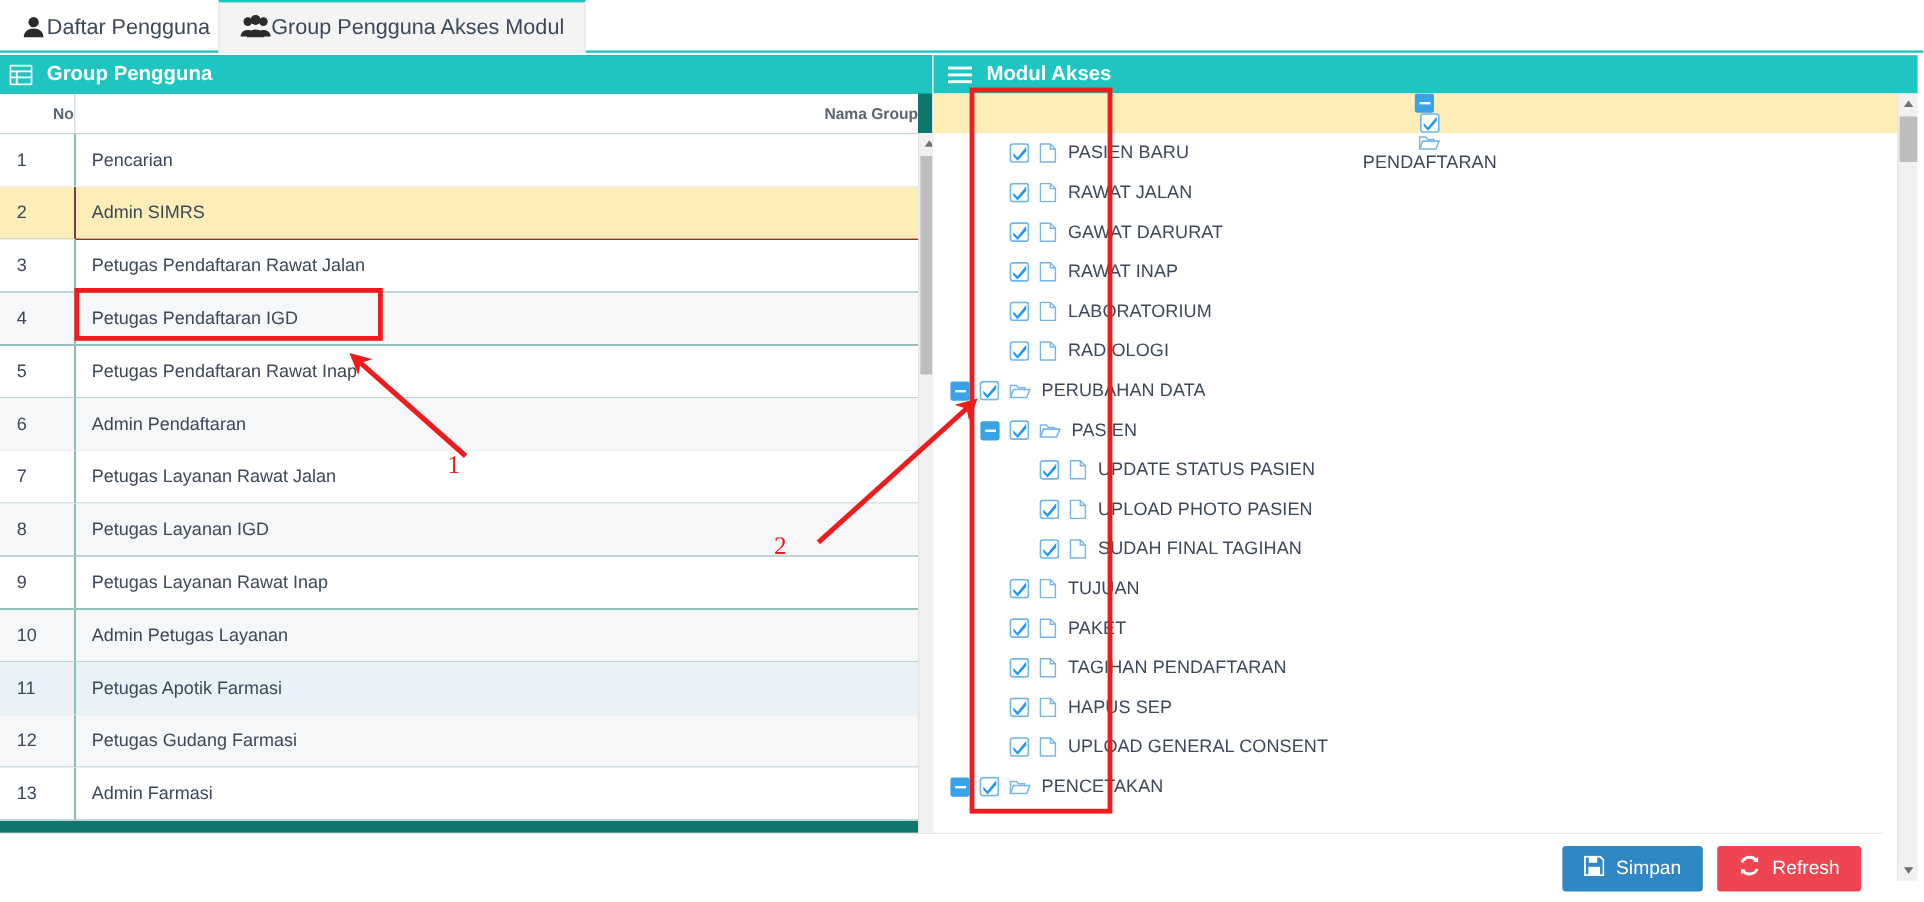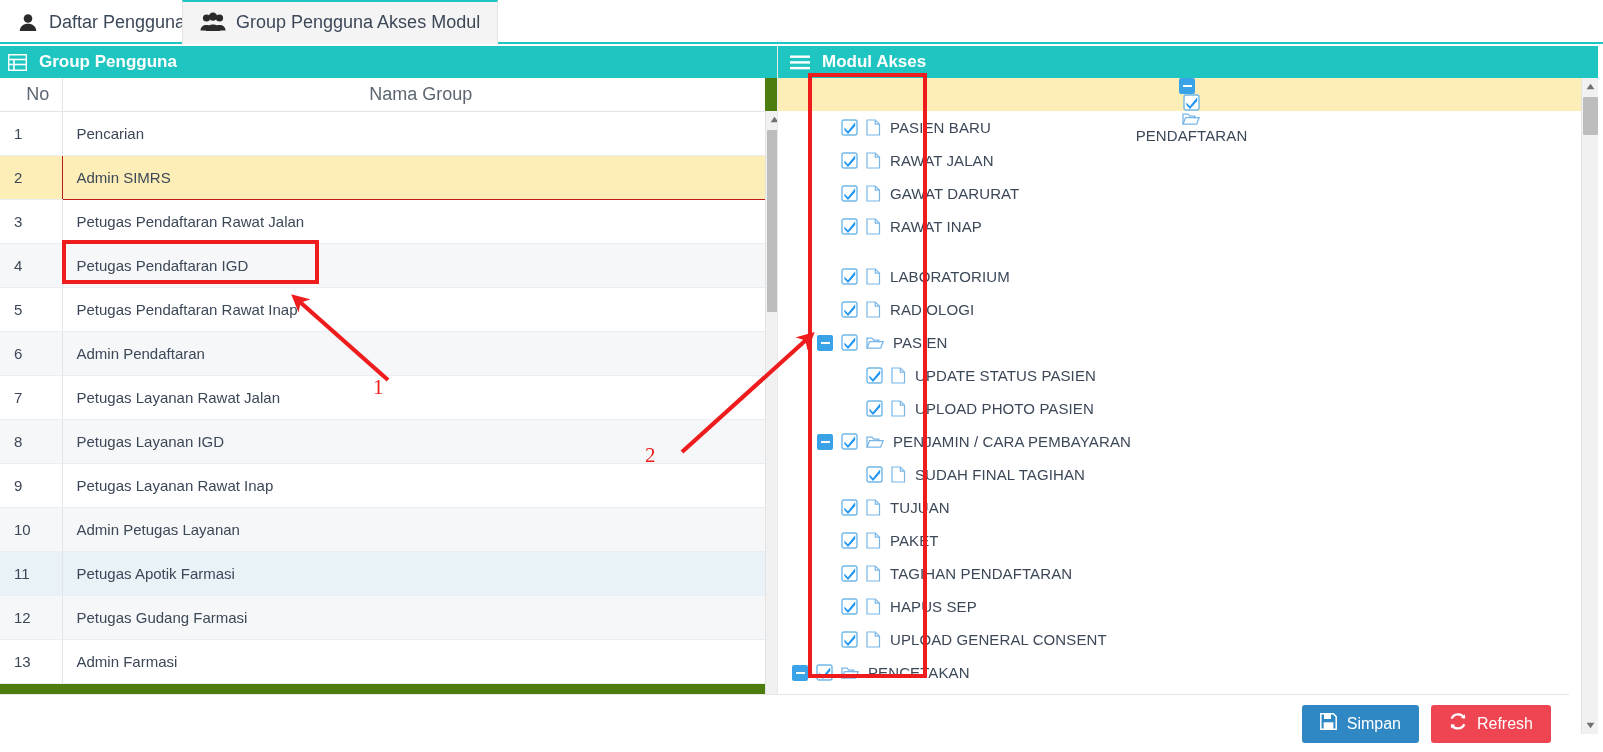--- a/index.html
+++ b/index.html
@@ -26,21 +26,20 @@
     height: 44px;
     background: #ffffff;
     border-bottom: 2px solid #1fc5c0;
   }
   .tab {
     position: absolute;
     top: 0;
     height: 44px;
     display: flex;
     align-items: center;
-    gap: 10px;
     padding: 0 17px;
     font-size: 18px;
     color: #3c4858;
     cursor: pointer;
     background: transparent;
     border: none;
   }
   .tab.active {
     background: #f4f4f4;
     border-top: 2px solid #1fc5c0;
@@ -49,21 +48,21 @@
     border-bottom: 2px solid #f4f4f4;
   }
   .tab-icon { display: inline-flex; align-items: center; }
 
   
   .panel-left {
     position: absolute;
     top: 46px; left: 0;
     width: 782px;
     height: 688px;
-    background: #4d7c0f;
+    background: #0f766e;
   }
   .panel-right {
     position: absolute;
     top: 46px; left: 777px;
     width: 821px;
     height: 688px;
     background: #ffffff;
     border-left: 1px solid #e9e9e9;
   }
 
@@ -86,24 +85,24 @@
     position: relative;
     height: 656px;
     overflow: hidden;
   }
   table.grid {
     border-collapse: collapse;
     width: 765px;
     table-layout: fixed;
   }
   table.grid th {
-    font-weight: 400;
-    font-size: 18px;
+    font-weight: 700;
+    font-size: 13px;
     color: #5c6670;
-    text-align: center;
+    text-align: right;
     height: 33px;
     padding: 0 0 0 14px;
     border-bottom: 1px solid #e2e5e8;
     background: #ffffff;
     vertical-align: middle;
   }
   table.grid td {
     font-size: 15px;
     color: #3c4858;
     height: 44px;
@@ -462,21 +461,21 @@
               </svg>
             </span>
             <span class="ficon">
               <svg width="15" height="17" viewBox="0 0 15 17">
                 <path d="M1 1h8.3l4.2 4.2V16H1z" fill="#ffffff" stroke="#79b6e8" stroke-width="1.2"></path>
                 <path d="M9.3 1v4.2h4.2" fill="none" stroke="#79b6e8" stroke-width="1.2"></path>
               </svg>
             </span>
             <span class="tlabel">RAWAT INAP</span>
           </div>
-          <div class="tnode" style="padding-left: 39px; margin-top: 17px;">
+          <div class="tnode" style="padding-left: 39px;">
             <span class="toggle-spacer"></span>
             <span class="cbx">
               <svg width="17" height="17" viewBox="0 0 17 17">
                 <rect x="1" y="1" width="15" height="15" rx="2" fill="#ffffff" stroke="#6fb8e8" stroke-width="1.4"></rect>
                 <path d="M3.4 8.6 L6.9 12.2 L14.2 3.2 L14.2 7.0 L7.0 15.0 L3.4 11.1 z" fill="#2196f3"></path>
               </svg>
             </span>
             <span class="ficon">
               <svg width="15" height="17" viewBox="0 0 15 17">
                 <path d="M1 1h8.3l4.2 4.2V16H1z" fill="#ffffff" stroke="#79b6e8" stroke-width="1.2"></path>
@@ -494,83 +493,83 @@
               </svg>
             </span>
             <span class="ficon">
               <svg width="15" height="17" viewBox="0 0 15 17">
                 <path d="M1 1h8.3l4.2 4.2V16H1z" fill="#ffffff" stroke="#79b6e8" stroke-width="1.2"></path>
                 <path d="M9.3 1v4.2h4.2" fill="none" stroke="#79b6e8" stroke-width="1.2"></path>
               </svg>
             </span>
             <span class="tlabel">RADIOLOGI</span>
           </div>
-          <div class="tnode" style="padding-left: 39px;">
+          <div class="tnode" style="padding-left: 14px;">
             <span class="toggle"></span>
             <span class="cbx">
               <svg width="17" height="17" viewBox="0 0 17 17">
                 <rect x="1" y="1" width="15" height="15" rx="2" fill="#ffffff" stroke="#6fb8e8" stroke-width="1.4"></rect>
                 <path d="M3.4 8.6 L6.9 12.2 L14.2 3.2 L14.2 7.0 L7.0 15.0 L3.4 11.1 z" fill="#2196f3"></path>
               </svg>
             </span>
             <span class="ficon">
               <svg width="18" height="16" viewBox="0 0 18 16">
                 <path d="M1 13.2V3.2h5l1.7 2h5.1v2.2" fill="none" stroke="#79b6e8" stroke-width="1.3"></path>
                 <path d="M1 13.2 L3.6 6.6 H17.2 L14.6 13.2 Z" fill="none" stroke="#79b6e8" stroke-width="1.3"></path>
               </svg>
             </span>
-            <span class="tlabel">PASIEN</span>
-          </div>
-          <div class="tnode" style="padding-left: 64px;">
-            <span class="toggle-spacer"></span>
-            <span class="cbx">
-              <svg width="17" height="17" viewBox="0 0 17 17">
-                <rect x="1" y="1" width="15" height="15" rx="2" fill="#ffffff" stroke="#6fb8e8" stroke-width="1.4"></rect>
-                <path d="M3.4 8.6 L6.9 12.2 L14.2 3.2 L14.2 7.0 L7.0 15.0 L3.4 11.1 z" fill="#2196f3"></path>
-              </svg>
-            </span>
-            <span class="ficon">
-              <svg width="15" height="17" viewBox="0 0 15 17">
-                <path d="M1 1h8.3l4.2 4.2V16H1z" fill="#ffffff" stroke="#79b6e8" stroke-width="1.2"></path>
-                <path d="M9.3 1v4.2h4.2" fill="none" stroke="#79b6e8" stroke-width="1.2"></path>
-              </svg>
-            </span>
-            <span class="tlabel">UPDATE STATUS PASIEN</span>
-          </div>
-          <div class="tnode" style="padding-left: 64px;">
-            <span class="toggle-spacer"></span>
-            <span class="cbx">
-              <svg width="17" height="17" viewBox="0 0 17 17">
-                <rect x="1" y="1" width="15" height="15" rx="2" fill="#ffffff" stroke="#6fb8e8" stroke-width="1.4"></rect>
-                <path d="M3.4 8.6 L6.9 12.2 L14.2 3.2 L14.2 7.0 L7.0 15.0 L3.4 11.1 z" fill="#2196f3"></path>
-              </svg>
-            </span>
-            <span class="ficon">
-              <svg width="15" height="17" viewBox="0 0 15 17">
-                <path d="M1 1h8.3l4.2 4.2V16H1z" fill="#ffffff" stroke="#79b6e8" stroke-width="1.2"></path>
-                <path d="M9.3 1v4.2h4.2" fill="none" stroke="#79b6e8" stroke-width="1.2"></path>
-              </svg>
-            </span>
-            <span class="tlabel">UPLOAD PHOTO PASIEN</span>
+            <span class="tlabel">PERUBAHAN DATA</span>
           </div>
           <div class="tnode" style="padding-left: 39px;">
             <span class="toggle"></span>
             <span class="cbx">
               <svg width="17" height="17" viewBox="0 0 17 17">
                 <rect x="1" y="1" width="15" height="15" rx="2" fill="#ffffff" stroke="#6fb8e8" stroke-width="1.4"></rect>
                 <path d="M3.4 8.6 L6.9 12.2 L14.2 3.2 L14.2 7.0 L7.0 15.0 L3.4 11.1 z" fill="#2196f3"></path>
               </svg>
             </span>
             <span class="ficon">
               <svg width="18" height="16" viewBox="0 0 18 16">
                 <path d="M1 13.2V3.2h5l1.7 2h5.1v2.2" fill="none" stroke="#79b6e8" stroke-width="1.3"></path>
                 <path d="M1 13.2 L3.6 6.6 H17.2 L14.6 13.2 Z" fill="none" stroke="#79b6e8" stroke-width="1.3"></path>
               </svg>
             </span>
-            <span class="tlabel">PENJAMIN / CARA PEMBAYARAN</span>
+            <span class="tlabel">PASIEN</span>
+          </div>
+          <div class="tnode" style="padding-left: 64px;">
+            <span class="toggle-spacer"></span>
+            <span class="cbx">
+              <svg width="17" height="17" viewBox="0 0 17 17">
+                <rect x="1" y="1" width="15" height="15" rx="2" fill="#ffffff" stroke="#6fb8e8" stroke-width="1.4"></rect>
+                <path d="M3.4 8.6 L6.9 12.2 L14.2 3.2 L14.2 7.0 L7.0 15.0 L3.4 11.1 z" fill="#2196f3"></path>
+              </svg>
+            </span>
+            <span class="ficon">
+              <svg width="15" height="17" viewBox="0 0 15 17">
+                <path d="M1 1h8.3l4.2 4.2V16H1z" fill="#ffffff" stroke="#79b6e8" stroke-width="1.2"></path>
+                <path d="M9.3 1v4.2h4.2" fill="none" stroke="#79b6e8" stroke-width="1.2"></path>
+              </svg>
+            </span>
+            <span class="tlabel">UPDATE STATUS PASIEN</span>
+          </div>
+          <div class="tnode" style="padding-left: 64px;">
+            <span class="toggle-spacer"></span>
+            <span class="cbx">
+              <svg width="17" height="17" viewBox="0 0 17 17">
+                <rect x="1" y="1" width="15" height="15" rx="2" fill="#ffffff" stroke="#6fb8e8" stroke-width="1.4"></rect>
+                <path d="M3.4 8.6 L6.9 12.2 L14.2 3.2 L14.2 7.0 L7.0 15.0 L3.4 11.1 z" fill="#2196f3"></path>
+              </svg>
+            </span>
+            <span class="ficon">
+              <svg width="15" height="17" viewBox="0 0 15 17">
+                <path d="M1 1h8.3l4.2 4.2V16H1z" fill="#ffffff" stroke="#79b6e8" stroke-width="1.2"></path>
+                <path d="M9.3 1v4.2h4.2" fill="none" stroke="#79b6e8" stroke-width="1.2"></path>
+              </svg>
+            </span>
+            <span class="tlabel">UPLOAD PHOTO PASIEN</span>
           </div>
           <div class="tnode" style="padding-left: 64px;">
             <span class="toggle-spacer"></span>
             <span class="cbx">
               <svg width="17" height="17" viewBox="0 0 17 17">
                 <rect x="1" y="1" width="15" height="15" rx="2" fill="#ffffff" stroke="#6fb8e8" stroke-width="1.4"></rect>
                 <path d="M3.4 8.6 L6.9 12.2 L14.2 3.2 L14.2 7.0 L7.0 15.0 L3.4 11.1 z" fill="#2196f3"></path>
               </svg>
             </span>
             <span class="ficon">

